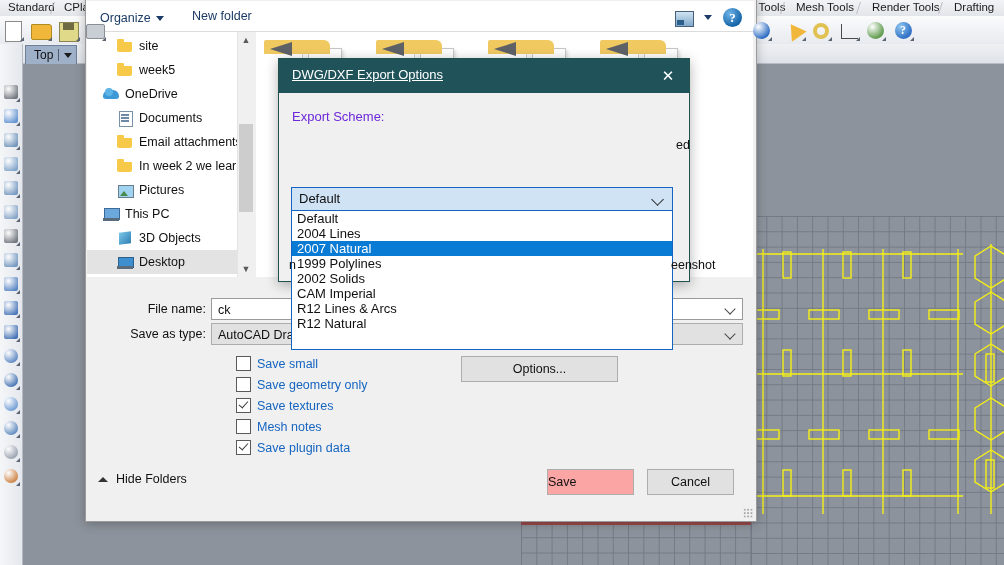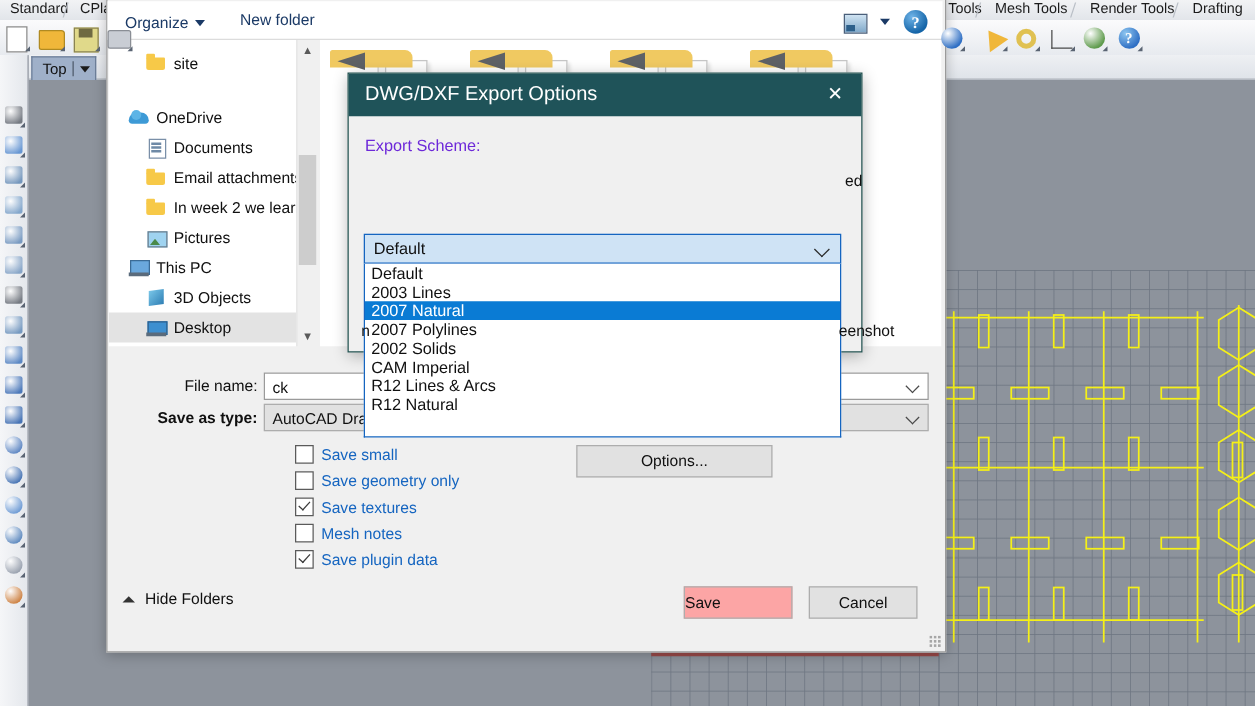--- a/index.html
+++ b/index.html
@@ -106,21 +106,21 @@
   #hide-folders{position:absolute;left:12px;top:479px;display:flex;align-items:center;gap:8px;
       font-size:12.5px;color:#101010;cursor:default;}
   #hide-folders .up{width:0;height:0;border-left:5px solid transparent;border-right:5px solid transparent;border-bottom:5px solid #333;}
   #grip{position:absolute;right:3px;bottom:3px;width:10px;height:10px;
     background-image:radial-gradient(#a6a6a6 1px, transparent 1px);background-size:3.4px 3.4px;}
 
   
   #export-modal{position:absolute;left:278px;top:58px;width:410px;height:222px;
      background:#f0f0f0;border:1px solid #20514f;box-shadow:0 3px 12px rgba(0,0,0,.3);}
   #export-title{position:absolute;left:0;top:0;width:410px;height:34px;background:#1f5359;}
-  #export-title .t{position:absolute;left:13px;top:8px;color:#fff;font-size:16px;}
+  #export-title .t{position:absolute;left:13px;top:8px;color:#fff;font-size:13px;text-decoration:underline;}
   #export-close{position:absolute;right:0;top:0;width:42px;height:34px;color:#fff;font-size:15px;
      text-align:center;line-height:34px;cursor:default;}
   #export-scheme-label{position:absolute;left:13px;top:50px;font-size:13px;color:#6d28d9;}
   #scheme-combo{position:absolute;left:12px;top:128px;width:382px;height:24px;background:#cfe3f5;
      border:1.5px solid #1565c0;box-sizing:border-box;font-size:13px;color:#101010;
      line-height:21px;padding-left:7px;}
   #scheme-combo .cv{position:absolute;right:10px;top:7px;width:8px;height:8px;
      border-right:1.6px solid #2a2a2a;border-bottom:1.6px solid #2a2a2a;transform:rotate(45deg);}
   #scheme-list{position:absolute;left:12px;top:152px;width:382px;height:139px;background:#fff;
      border:1.5px solid #1565c0;border-top:none;box-sizing:border-box;overflow:hidden;}
@@ -299,26 +299,33 @@
     </div>
     <div id="btn-newfolder">New folder</div>
     <div id="view-icon">
         <i></i>
       </div>
     <div id="view-caret"></div>
     <div id="help-btn">?</div>
   </div>
 
   <div id="nav-pane">
-      <div class="nav-item" style="top: 2px; padding-left: 30px; align-items: flex-end;">
+      <div class="nav-item" style="top: 2px; padding-left: 30px;">
         <span class="ico">
           <span style="position:absolute;left:0;top:4px;width:15px;height:10px;background:#f7c948;border-radius:1px 1px 2px 2px;"></span>
           <span style="position:absolute;left:0;top:1px;width:7px;height:4px;background:#f7c948;border-radius:1px 1px 0 0;"></span>
         </span>
         <span>site</span>
+      </div>
+      <div class="nav-item" style="top: 26px; padding-left: 30px;">
+        <span class="ico">
+          <span style="position:absolute;left:0;top:4px;width:15px;height:10px;background:#f7c948;border-radius:1px 1px 2px 2px;"></span>
+          <span style="position:absolute;left:0;top:1px;width:7px;height:4px;background:#f7c948;border-radius:1px 1px 0 0;"></span>
+        </span>
+        <span>week5</span>
       </div>
       <div class="nav-item" style="top: 50px; padding-left: 16px;">
         <span class="ico">
           <span style="position:absolute;left:0;top:4px;width:16px;height:9px;background:#3d9ad6;border-radius:9px 9px 4px 4px;"></span>
           <span style="position:absolute;left:2px;top:2px;width:8px;height:8px;background:#5db4e6;border-radius:50%;"></span>
         </span>
         <span>OneDrive</span>
       </div>
       <div class="nav-item" style="top: 74px; padding-left: 30px;">
         <span class="ico">
@@ -405,21 +412,21 @@
         <div class="ft-arrow"></div>
         <div class="ft-label">eenshot</div>
       </div>
     </div>
 
   <div id="dlg-fields">
     <div class="fld-label" style="left:25px;top:19px;width:95px;">File name:</div>
     <div id="filename-input">ck</div>
     <div class="dd-caret" style="left:640px;top:22px;"></div>
 
-    <div class="fld-label" style="left:25px;top:44px;width:95px;font-weight:bold;">Save as type:</div>
+    <div class="fld-label" style="left:25px;top:44px;width:95px;">Save as type:</div>
     <div id="savetype-input">AutoCAD Drawing Exchange (*.dxf)</div>
     <div class="dd-caret" style="left:640px;top:47px;"></div>
   </div>
 
   <div id="chk-wrap">
       <div class="chk-row" style="top: 363px;">
         <span class="chk-box"></span>
         <span>Save small</span>
       </div>
       <div class="chk-row" style="top: 384px;">
@@ -456,23 +463,23 @@
     <div class="t">DWG/DXF Export Options</div>
     <div id="export-close">✕</div>
   </div>
   <div id="export-scheme-label">Export Scheme:</div>
   <div id="scheme-combo">
     <span>Default</span>
     <span class="cv"></span>
   </div>
   <div id="scheme-list">
       <div class="scheme-opt">Default</div>
-      <div class="scheme-opt">2003 Lines</div>
+      <div class="scheme-opt">2004 Lines</div>
       <div class="scheme-opt sel">2007 Natural</div>
-      <div class="scheme-opt">2007 Polylines</div>
+      <div class="scheme-opt">1999 Polylines</div>
       <div class="scheme-opt">2002 Solids</div>
       <div class="scheme-opt">CAM Imperial</div>
       <div class="scheme-opt">R12 Lines &amp; Arcs</div>
       <div class="scheme-opt">R12 Natural</div>
     </div>
 </div>
 
 <div class="tb-ico" style="left: 2px;">
     <div style="width:15px;height:19px;background:#fff;border:1px solid #8a8a8a;margin:1px auto;"></div>
     <div style="position:absolute;right:0;bottom:0;width:0;height:0;border-left:4px solid transparent;border-bottom:4px solid #5a6473;"></div>

